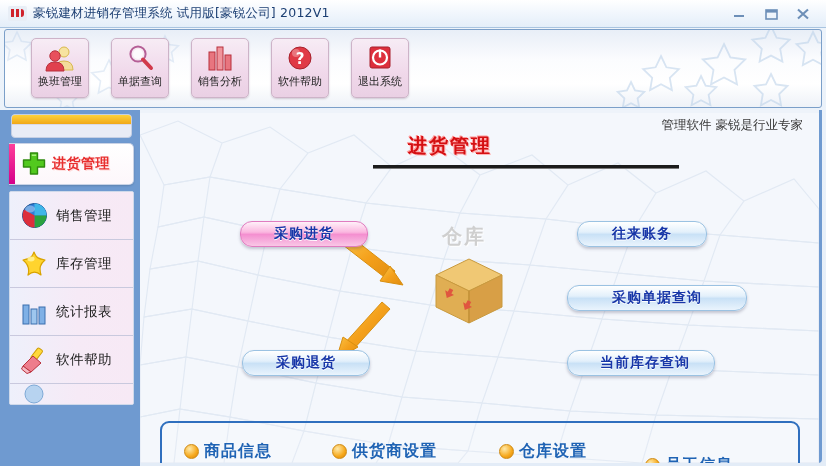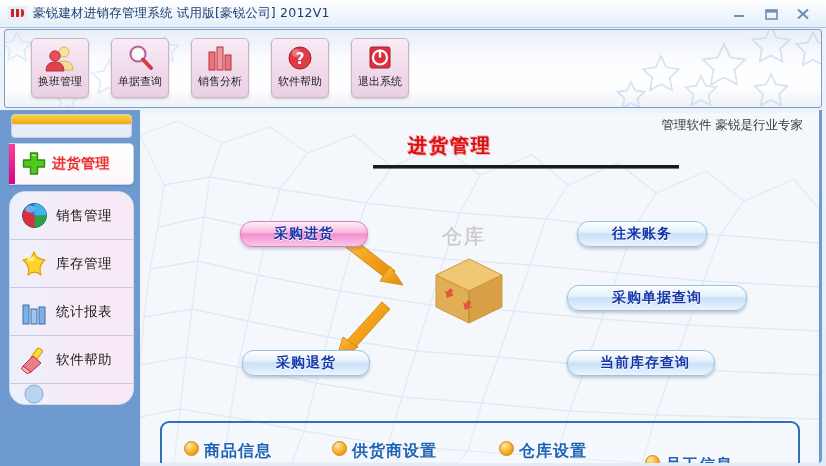--- a/index.html
+++ b/index.html
@@ -64,21 +64,21 @@
   .side-active{position:relative;margin:5px 2px 0 2px;height:40px;
     border-radius:0 5px 5px 0;background:linear-gradient(#ffffff,#fdf7fb);
     border:1px solid #c9d3e6;border-left:none;
     display:flex;align-items:center;cursor:pointer;box-shadow:0 1px 2px rgba(0,0,0,.15);}
   .side-active::before{content:"";position:absolute;left:0;top:0;bottom:0;width:6px;
     background:linear-gradient(#ff3f9a,#d4008a);}
   .side-active .plus{width:26px;height:26px;margin-left:12px;flex:none;}
   .side-active .txt{margin-left:5px;font-size:14px;font-weight:bold;color:#e82f2f;
     text-shadow:0 0 1px #fff, 1px 1px 0 #ffd9d9;letter-spacing:.5px;
     font-family:"DejaVu Sans",sans-serif;}
-  .side-list{margin:6px 2px 0 2px;border-radius:16px;overflow:hidden;
+  .side-list{margin:6px 2px 0 2px;border-radius:2px;overflow:hidden;
     border:1px solid #cfd9ea;background:#eceffa;}
   .side-item{height:48px;display:flex;align-items:center;cursor:pointer;
     background:linear-gradient(90deg,#eef0fb 0%,#f6eaf6 55%,#f7e9f5 100%);
     border-bottom:1px solid #c9c9de;box-sizing:border-box;}
   .side-item:last-child{border-bottom:none;}
   .side-item .si-ico{width:30px;height:30px;margin-left:9px;flex:none;
     display:flex;align-items:center;justify-content:center;}
   .side-item .si-lbl{margin-left:7px;font-size:13.5px;color:#1b1b1b;
     font-family:"DejaVu Sans",sans-serif;letter-spacing:.5px;}
   .side-item.partial{height:20px;overflow:hidden;}
@@ -118,21 +118,21 @@
     text-shadow:1px 1px 1px #fff;}
   .wh-box{position:absolute;left:292px;top:140px;width:74px;height:74px;}
 
   .flowsvg{position:absolute;left:0;top:0;width:679px;height:350px;
     pointer-events:none;}
 
   
   .bottom{position:absolute;left:20px;top:308px;width:640px;height:60px;
     box-sizing:border-box;border:2px solid #2f6fbe;border-radius:9px;
     background:rgba(255,255,255,.12);display:flex;align-items:center;}
-  .bitem{display:flex;align-items:flex-start;cursor:pointer;}
+  .bitem{display:flex;align-items:center;cursor:pointer;}
   .bdot{width:13px;height:13px;border-radius:50%;flex:none;
     background:radial-gradient(circle at 35% 30%,#ffe9a8,#f6a81b 60%,#d9820a);
     border:1px solid #cf8a12;}
   .blbl{margin-left:5px;font-size:16px;font-weight:bold;color:#1f63b4;
     letter-spacing:1px;font-family:"DejaVu Sans",sans-serif;}
   #b0{margin-left:22px;}
   #b1{margin-left:60px;}
   #b2{margin-left:62px;}
   #b3{margin-left:58px;margin-top:28px;}
 </style>

